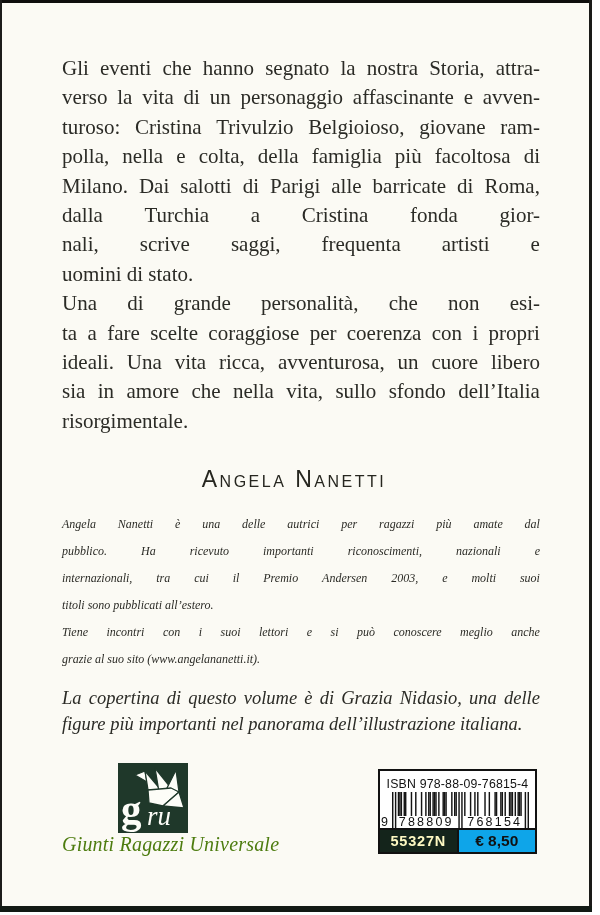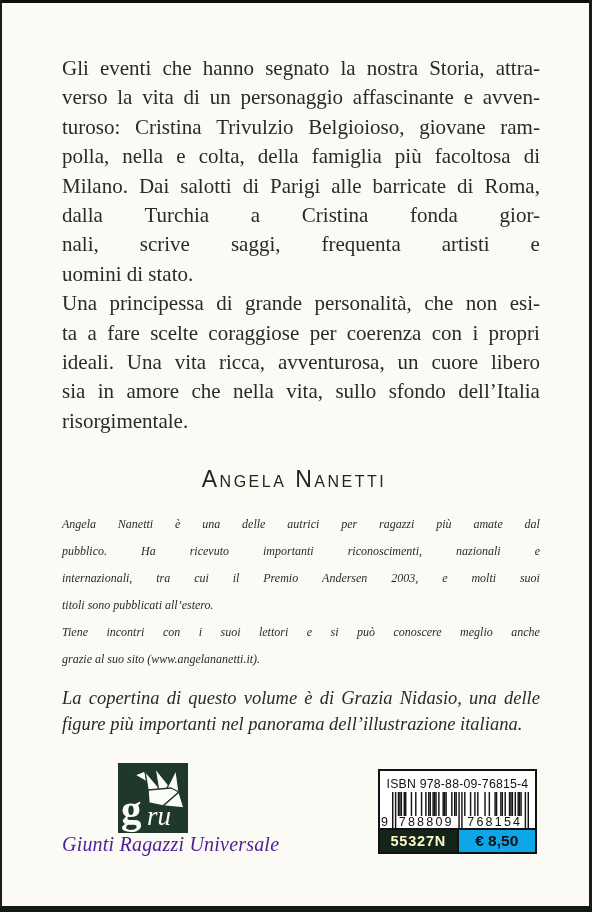--- a/index.html
+++ b/index.html
@@ -40,21 +40,21 @@
   .logo-g {
     position:absolute; left:3px; top:26px; color:#fdfdf8;
     font-family:"Liberation Serif", serif; font-size:41px; line-height:1; font-weight:bold;
   }
   .logo-ru {
     position:absolute; left:29px; top:40px; color:#fdfdf8;
     font-family:"Liberation Serif", serif; font-style:italic; font-size:27px; line-height:1;
   }
   .imprint {
     position:absolute; left:62px; top:833px;
-    font-style:italic; font-size:20px; color:#4c1d95; letter-spacing:0.2px;
+    font-style:italic; font-size:20px; color:#4d7c0f; letter-spacing:0.2px;
   }
 
   
   .barcode-box {
     position:absolute; left:378px; top:769px; width:159px;
     background:#ffffff; border:2px solid #111111; box-sizing:border-box;
     font-family:"Liberation Sans", sans-serif; color:#111;
   }
   .isbn {
     height:16px; line-height:16px; text-align:center;
@@ -157,21 +157,20 @@
         <span>nali,</span>
         <span>scrive</span>
         <span>saggi,</span>
         <span>frequenta</span>
         <span>artisti</span>
         <span>e</span>
       </div>
       <div class="line">uomini di stato.</div>
       <div class="line just">
         <span>Una</span>
-        <span>principessa</span>
         <span>di</span>
         <span>grande</span>
         <span>personalità,</span>
         <span>che</span>
         <span>non</span>
         <span>esi-</span>
       </div>
       <div class="line just">
         <span>ta</span>
         <span>a</span>

